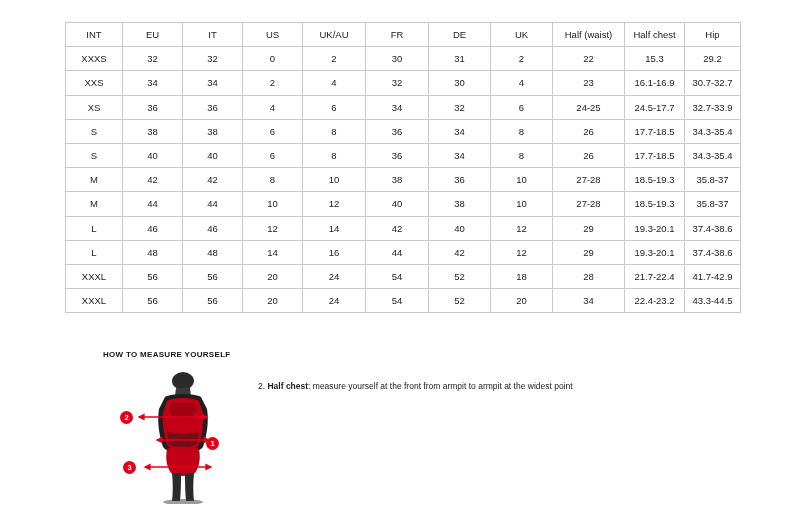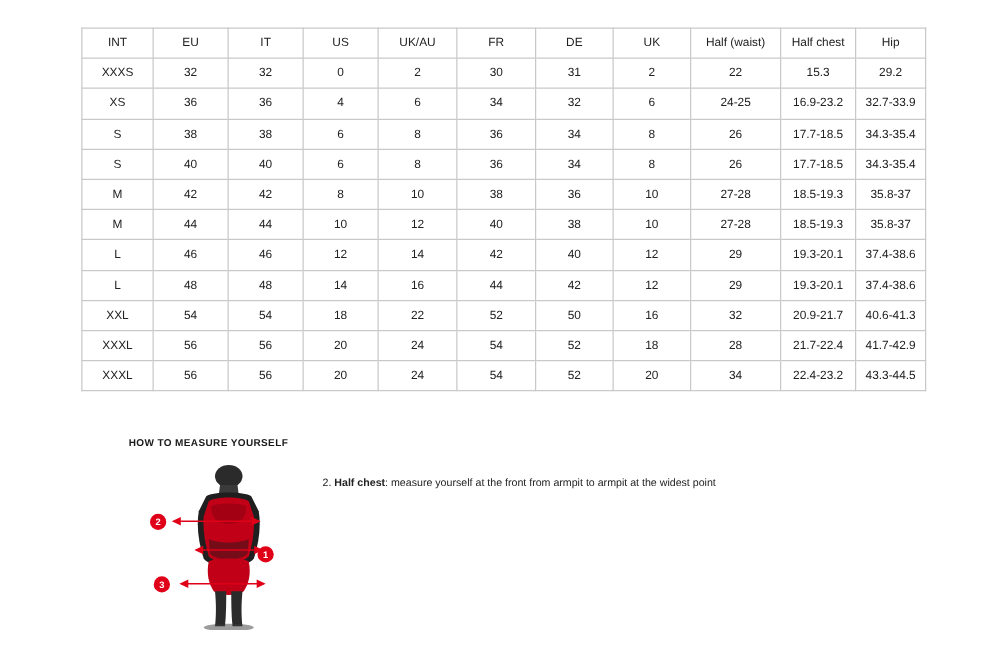--- a/index.html
+++ b/index.html
@@ -165,30 +165,43 @@
           <td>0</td>
           <td>2</td>
           <td>30</td>
           <td>31</td>
           <td>2</td>
           <td>22</td>
           <td>15.3</td>
           <td>29.2</td>
         </tr>
         <tr>
+          <td>XXS</td>
+          <td>34</td>
+          <td>34</td>
+          <td>2</td>
+          <td>4</td>
+          <td>32</td>
+          <td>30</td>
+          <td>4</td>
+          <td>23</td>
+          <td>16.1-16.9</td>
+          <td>30.7-32.7</td>
+        </tr>
+        <tr>
           <td>XS</td>
           <td>36</td>
           <td>36</td>
           <td>4</td>
           <td>6</td>
           <td>34</td>
           <td>32</td>
           <td>6</td>
           <td>24-25</td>
-          <td>16.9-23.2</td>
+          <td>24.5-17.7</td>
           <td>32.7-33.9</td>
         </tr>
         <tr>
           <td>S</td>
           <td>38</td>
           <td>38</td>
           <td>6</td>
           <td>8</td>
           <td>36</td>
           <td>34</td>
@@ -256,33 +269,20 @@
           <td>14</td>
           <td>16</td>
           <td>44</td>
           <td>42</td>
           <td>12</td>
           <td>29</td>
           <td>19.3-20.1</td>
           <td>37.4-38.6</td>
         </tr>
         <tr>
-          <td>XXL</td>
-          <td>54</td>
-          <td>54</td>
-          <td>18</td>
-          <td>22</td>
-          <td>52</td>
-          <td>50</td>
-          <td>16</td>
-          <td>32</td>
-          <td>20.9-21.7</td>
-          <td>40.6-41.3</td>
-        </tr>
-        <tr>
           <td>XXXL</td>
           <td>56</td>
           <td>56</td>
           <td>20</td>
           <td>24</td>
           <td>54</td>
           <td>52</td>
           <td>18</td>
           <td>28</td>
           <td>21.7-22.4</td>

